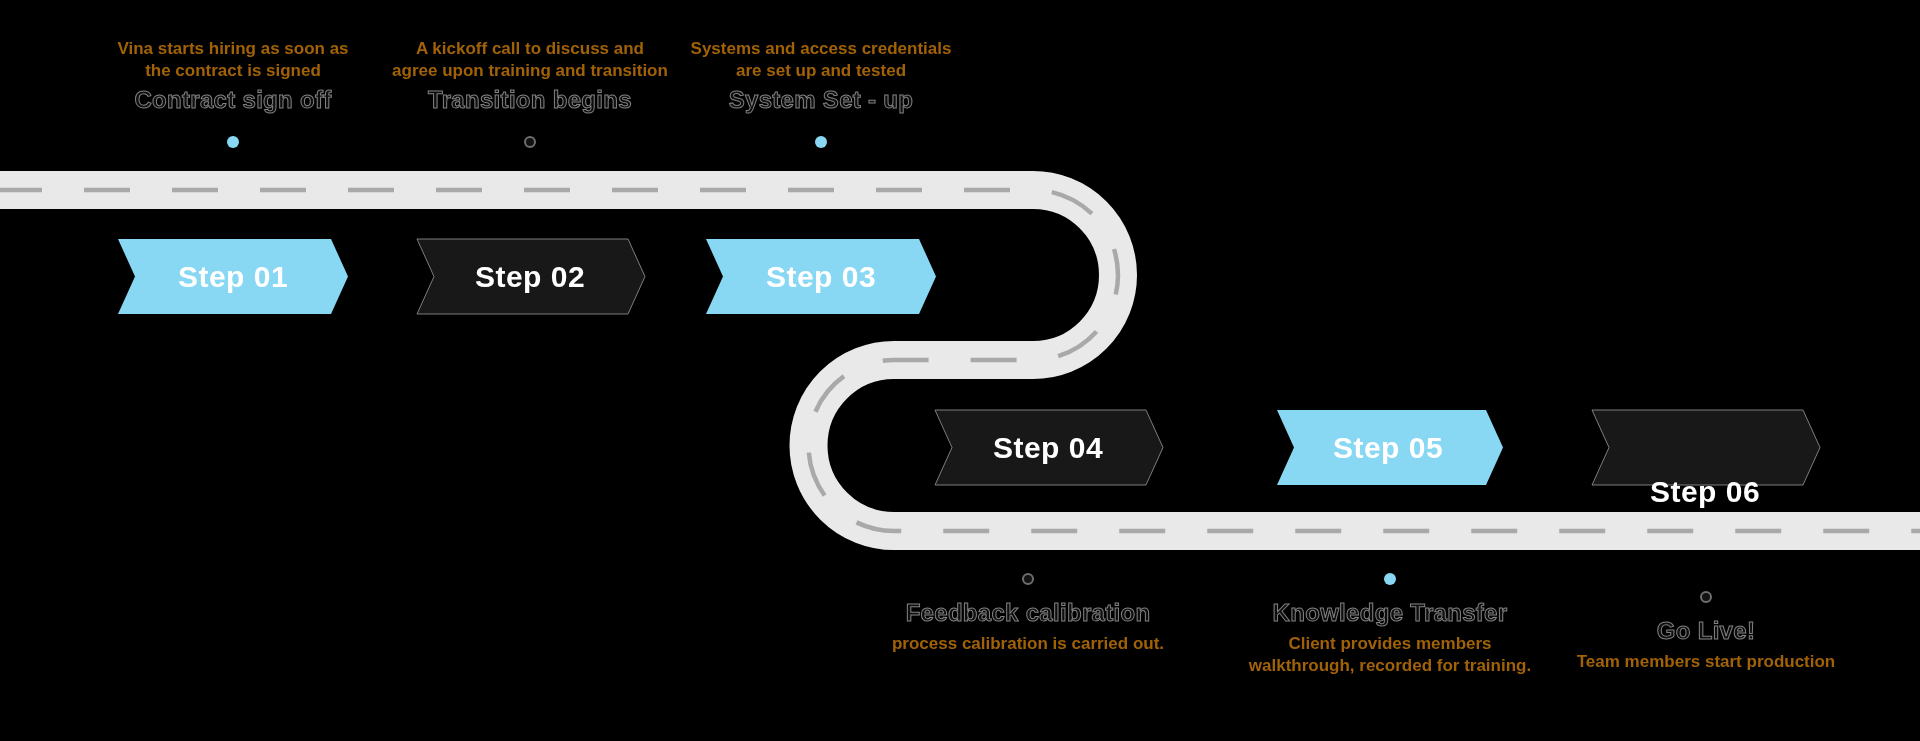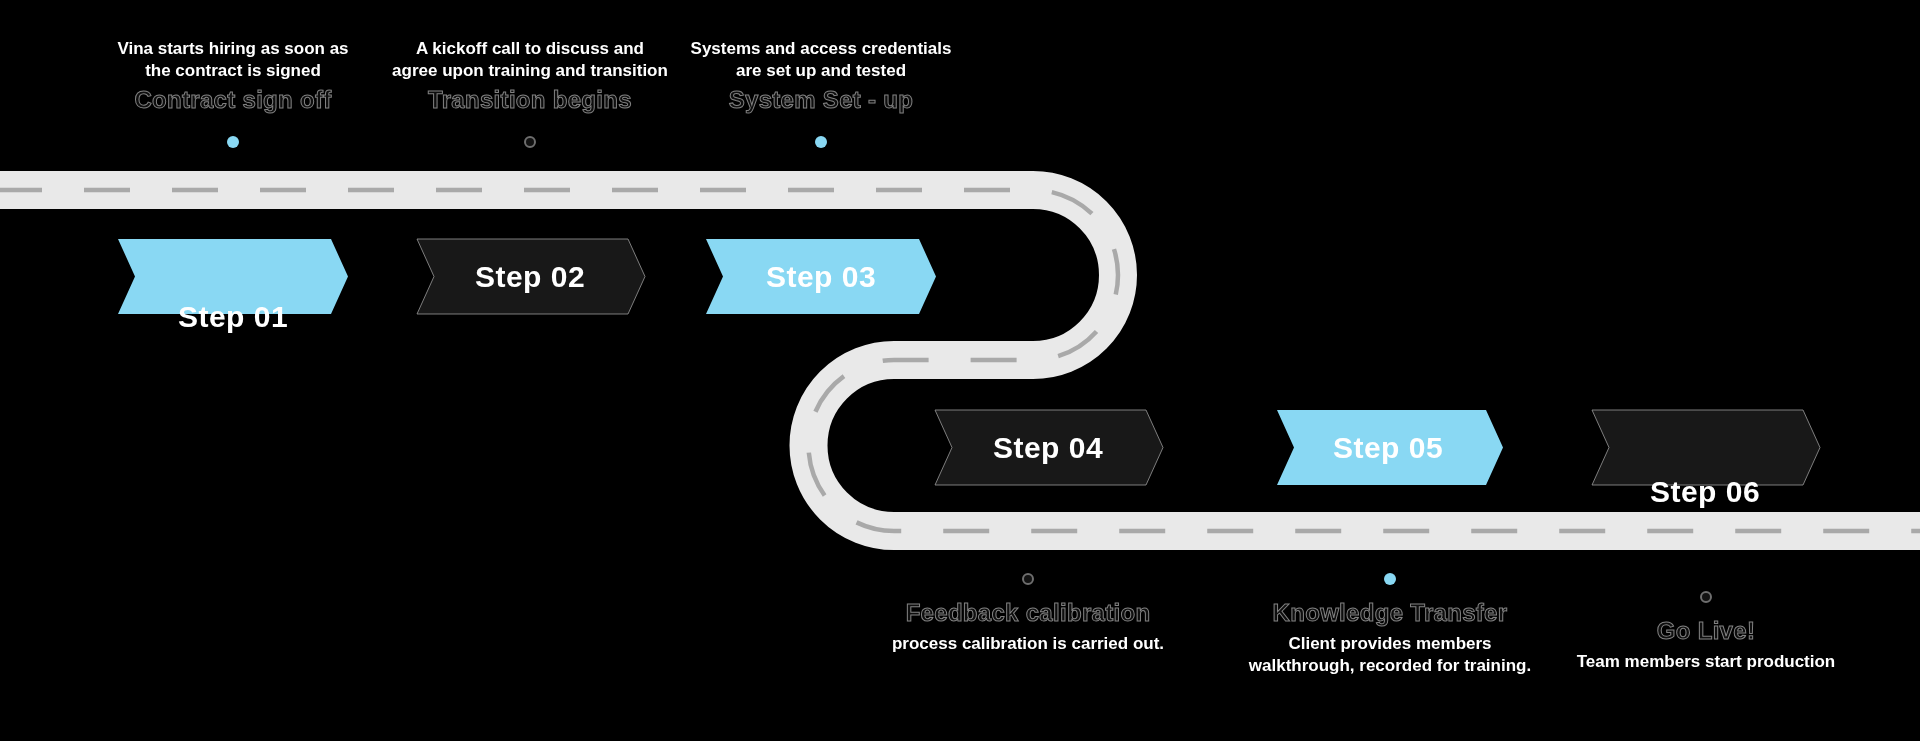--- a/index.html
+++ b/index.html
@@ -22,21 +22,21 @@
   }
   .col{
     position:absolute;top:0;bottom:0;
     width:340px;
     text-align:center;
   }
   .desc{
     position:absolute;left:0;width:340px;
     font-size:17px;font-weight:700;
     line-height:21.5px;
-    color:#ffffff;
+    color:#a16207;
   }
   .title{
     position:absolute;left:0;width:340px;
     font-size:24px;font-weight:700;
     color:#0e0e0e;
     -webkit-text-stroke:1px #828282;
     letter-spacing:0.3px;
     text-align:center;
   }
   .dot{
@@ -68,21 +68,21 @@
 
     <polygon points="118,239 331,239 348,276.5 331,314 118,314 135,276.5" fill="#89d8f3"></polygon>
     <polygon points="417,239 628,239 645,276.5 628,314 417,314 434,276.5" fill="#181818" stroke="#9a9a9a" stroke-width="0.8"></polygon>
     <polygon points="706,239 919,239 936,276.5 919,314 706,314 723,276.5" fill="#89d8f3"></polygon>
 
     <polygon points="935,410 1146,410 1163,447.5 1146,485 935,485 952,447.5" fill="#181818" stroke="#9a9a9a" stroke-width="0.8"></polygon>
     <polygon points="1277,410 1486,410 1503,447.5 1486,485 1277,485 1294,447.5" fill="#89d8f3"></polygon>
     <polygon points="1592,410 1803,410 1820,447.5 1803,485 1592,485 1609,447.5" fill="#181818" stroke="#9a9a9a" stroke-width="0.8"></polygon>
   </svg>
 
-  <div class="step-label" style="left:118px;top:239px;margin-top:40px;">Step 01</div>
+  <div class="step-label" style="left:118px;top:239px;">Step 01</div>
   <div class="step-label" style="left:415px;top:239px;">Step 02</div>
   <div class="step-label" style="left:706px;top:239px;">Step 03</div>
   <div class="step-label" style="left:933px;top:410px;">Step 04</div>
   <div class="step-label" style="left:1273px;top:410px;">Step 05</div>
   <div class="step-label" style="left:1590px;top:410px;margin-top:44px;">Step 06</div>
 
   <div class="col top" style="left:63px;">
     <div class="desc">
       <div>Vina starts hiring as soon as</div>
       <div>the contract is signed</div>

